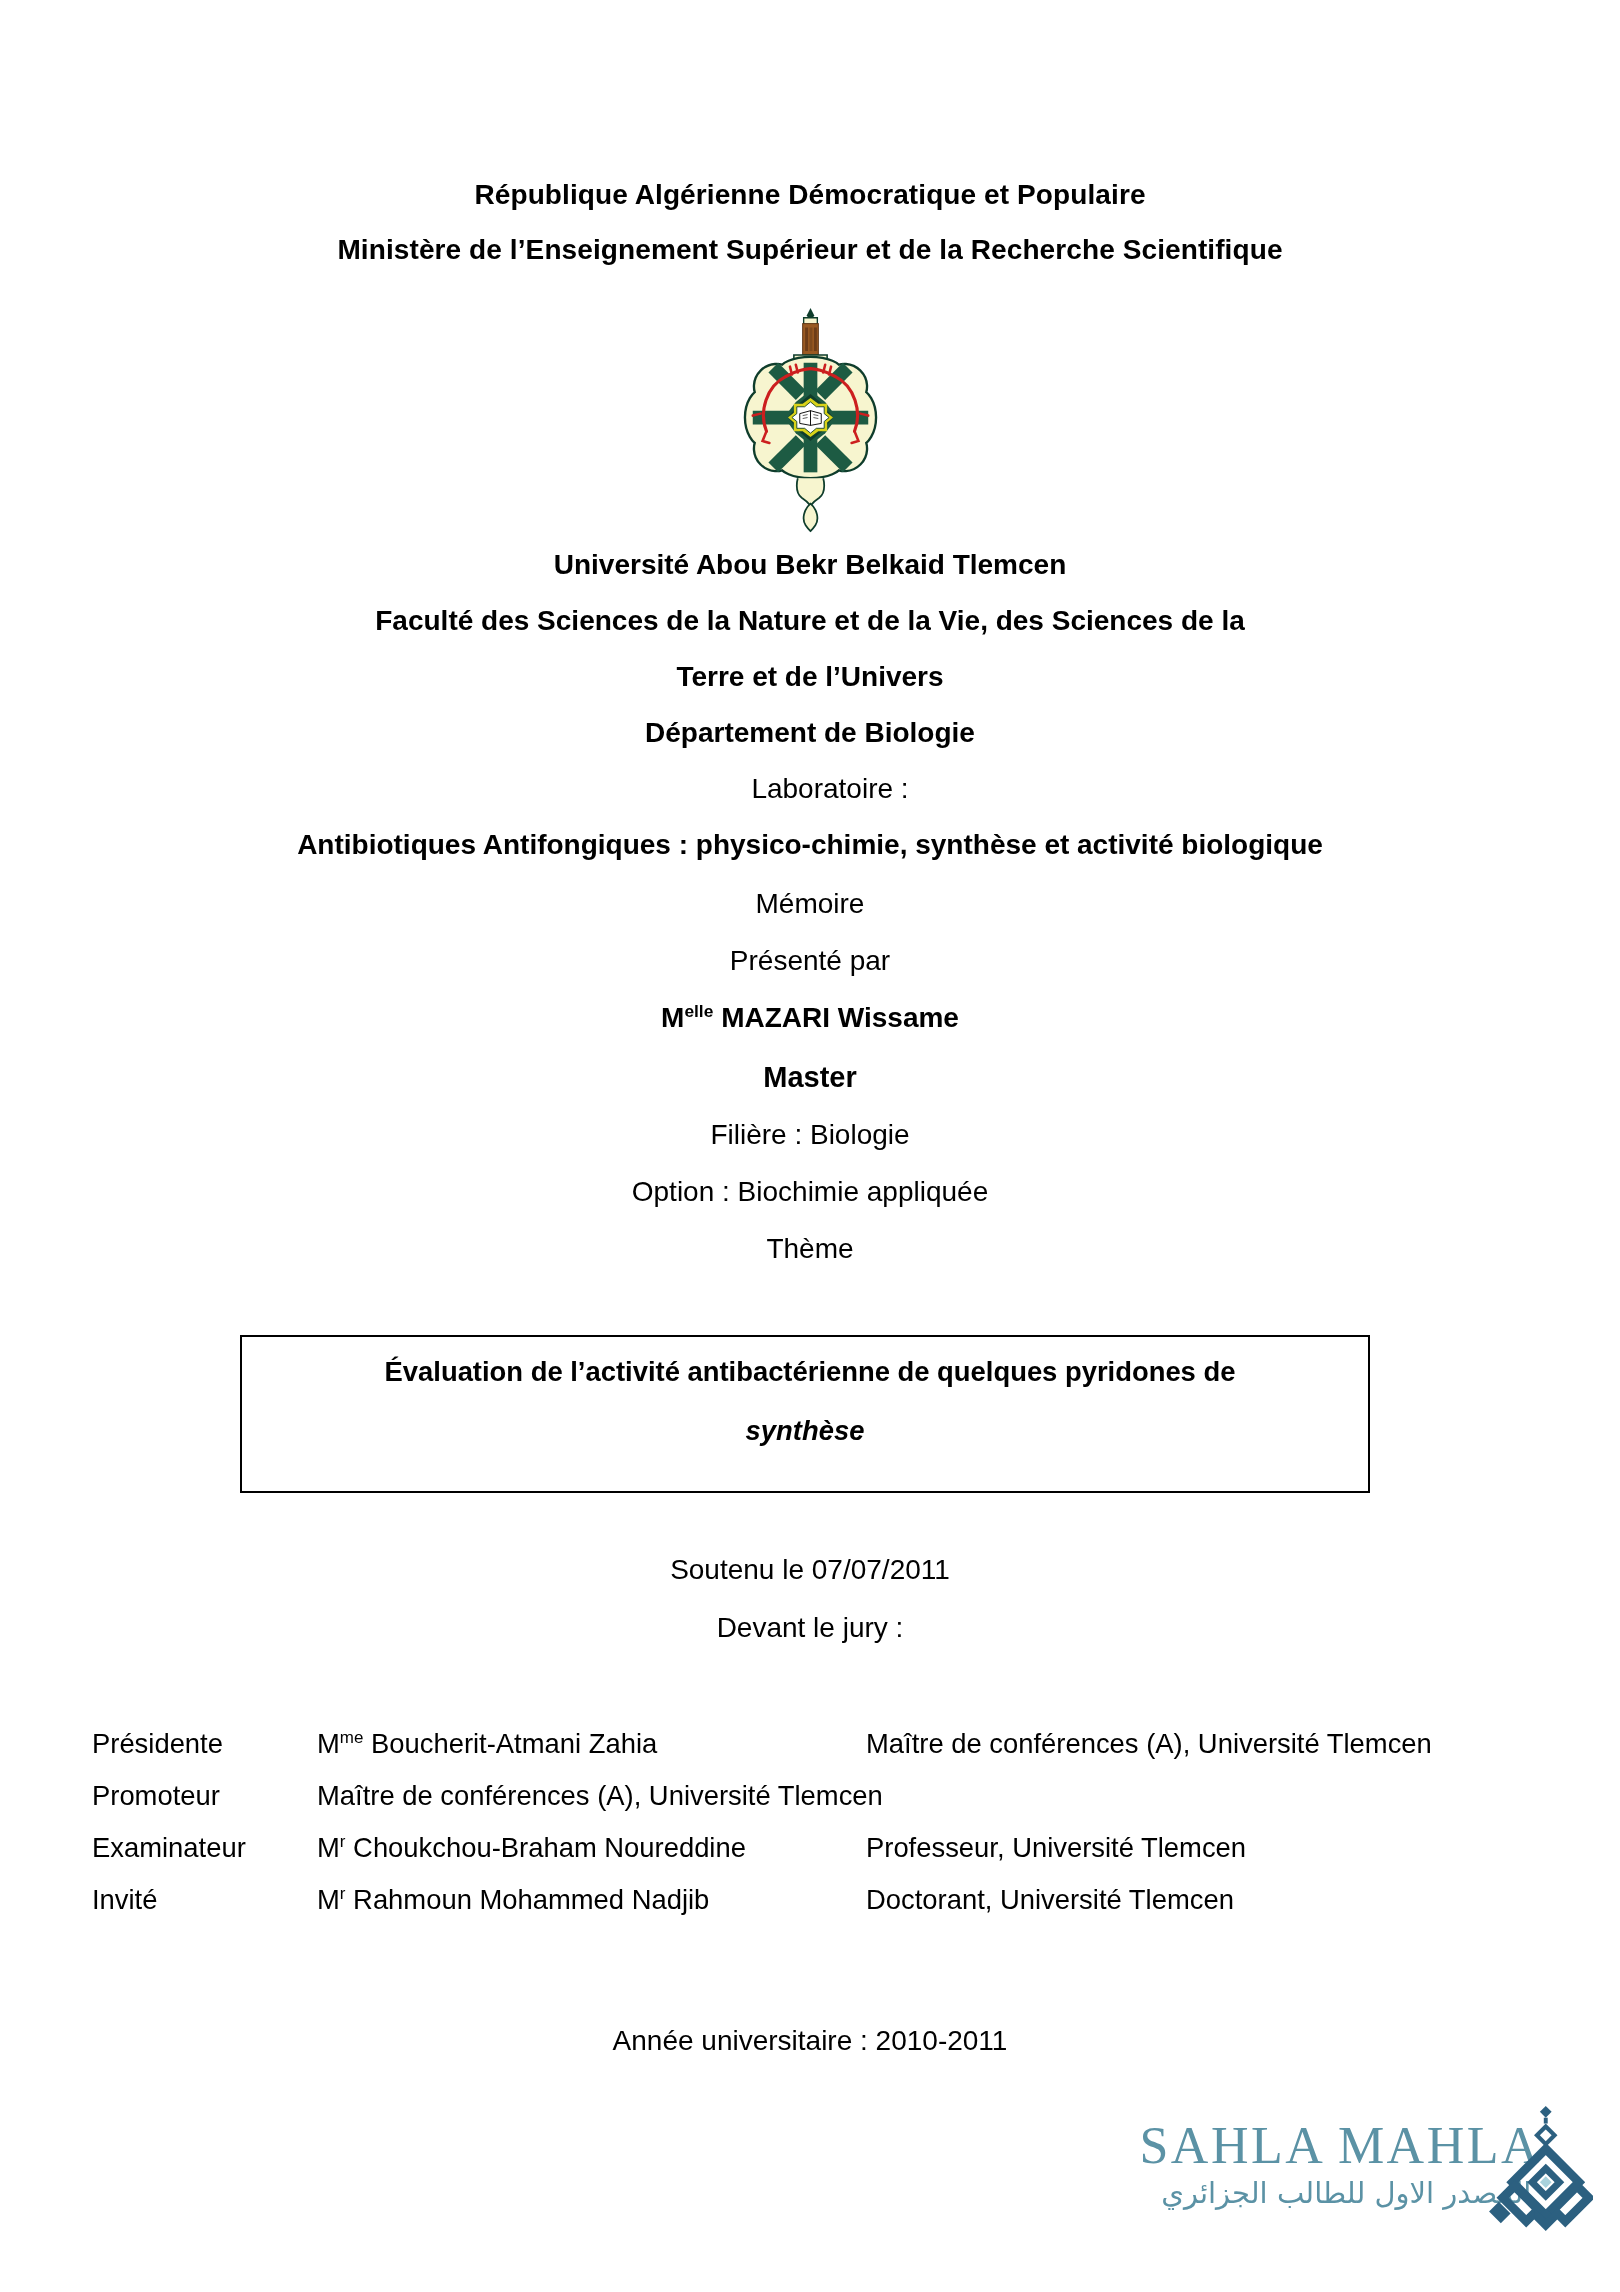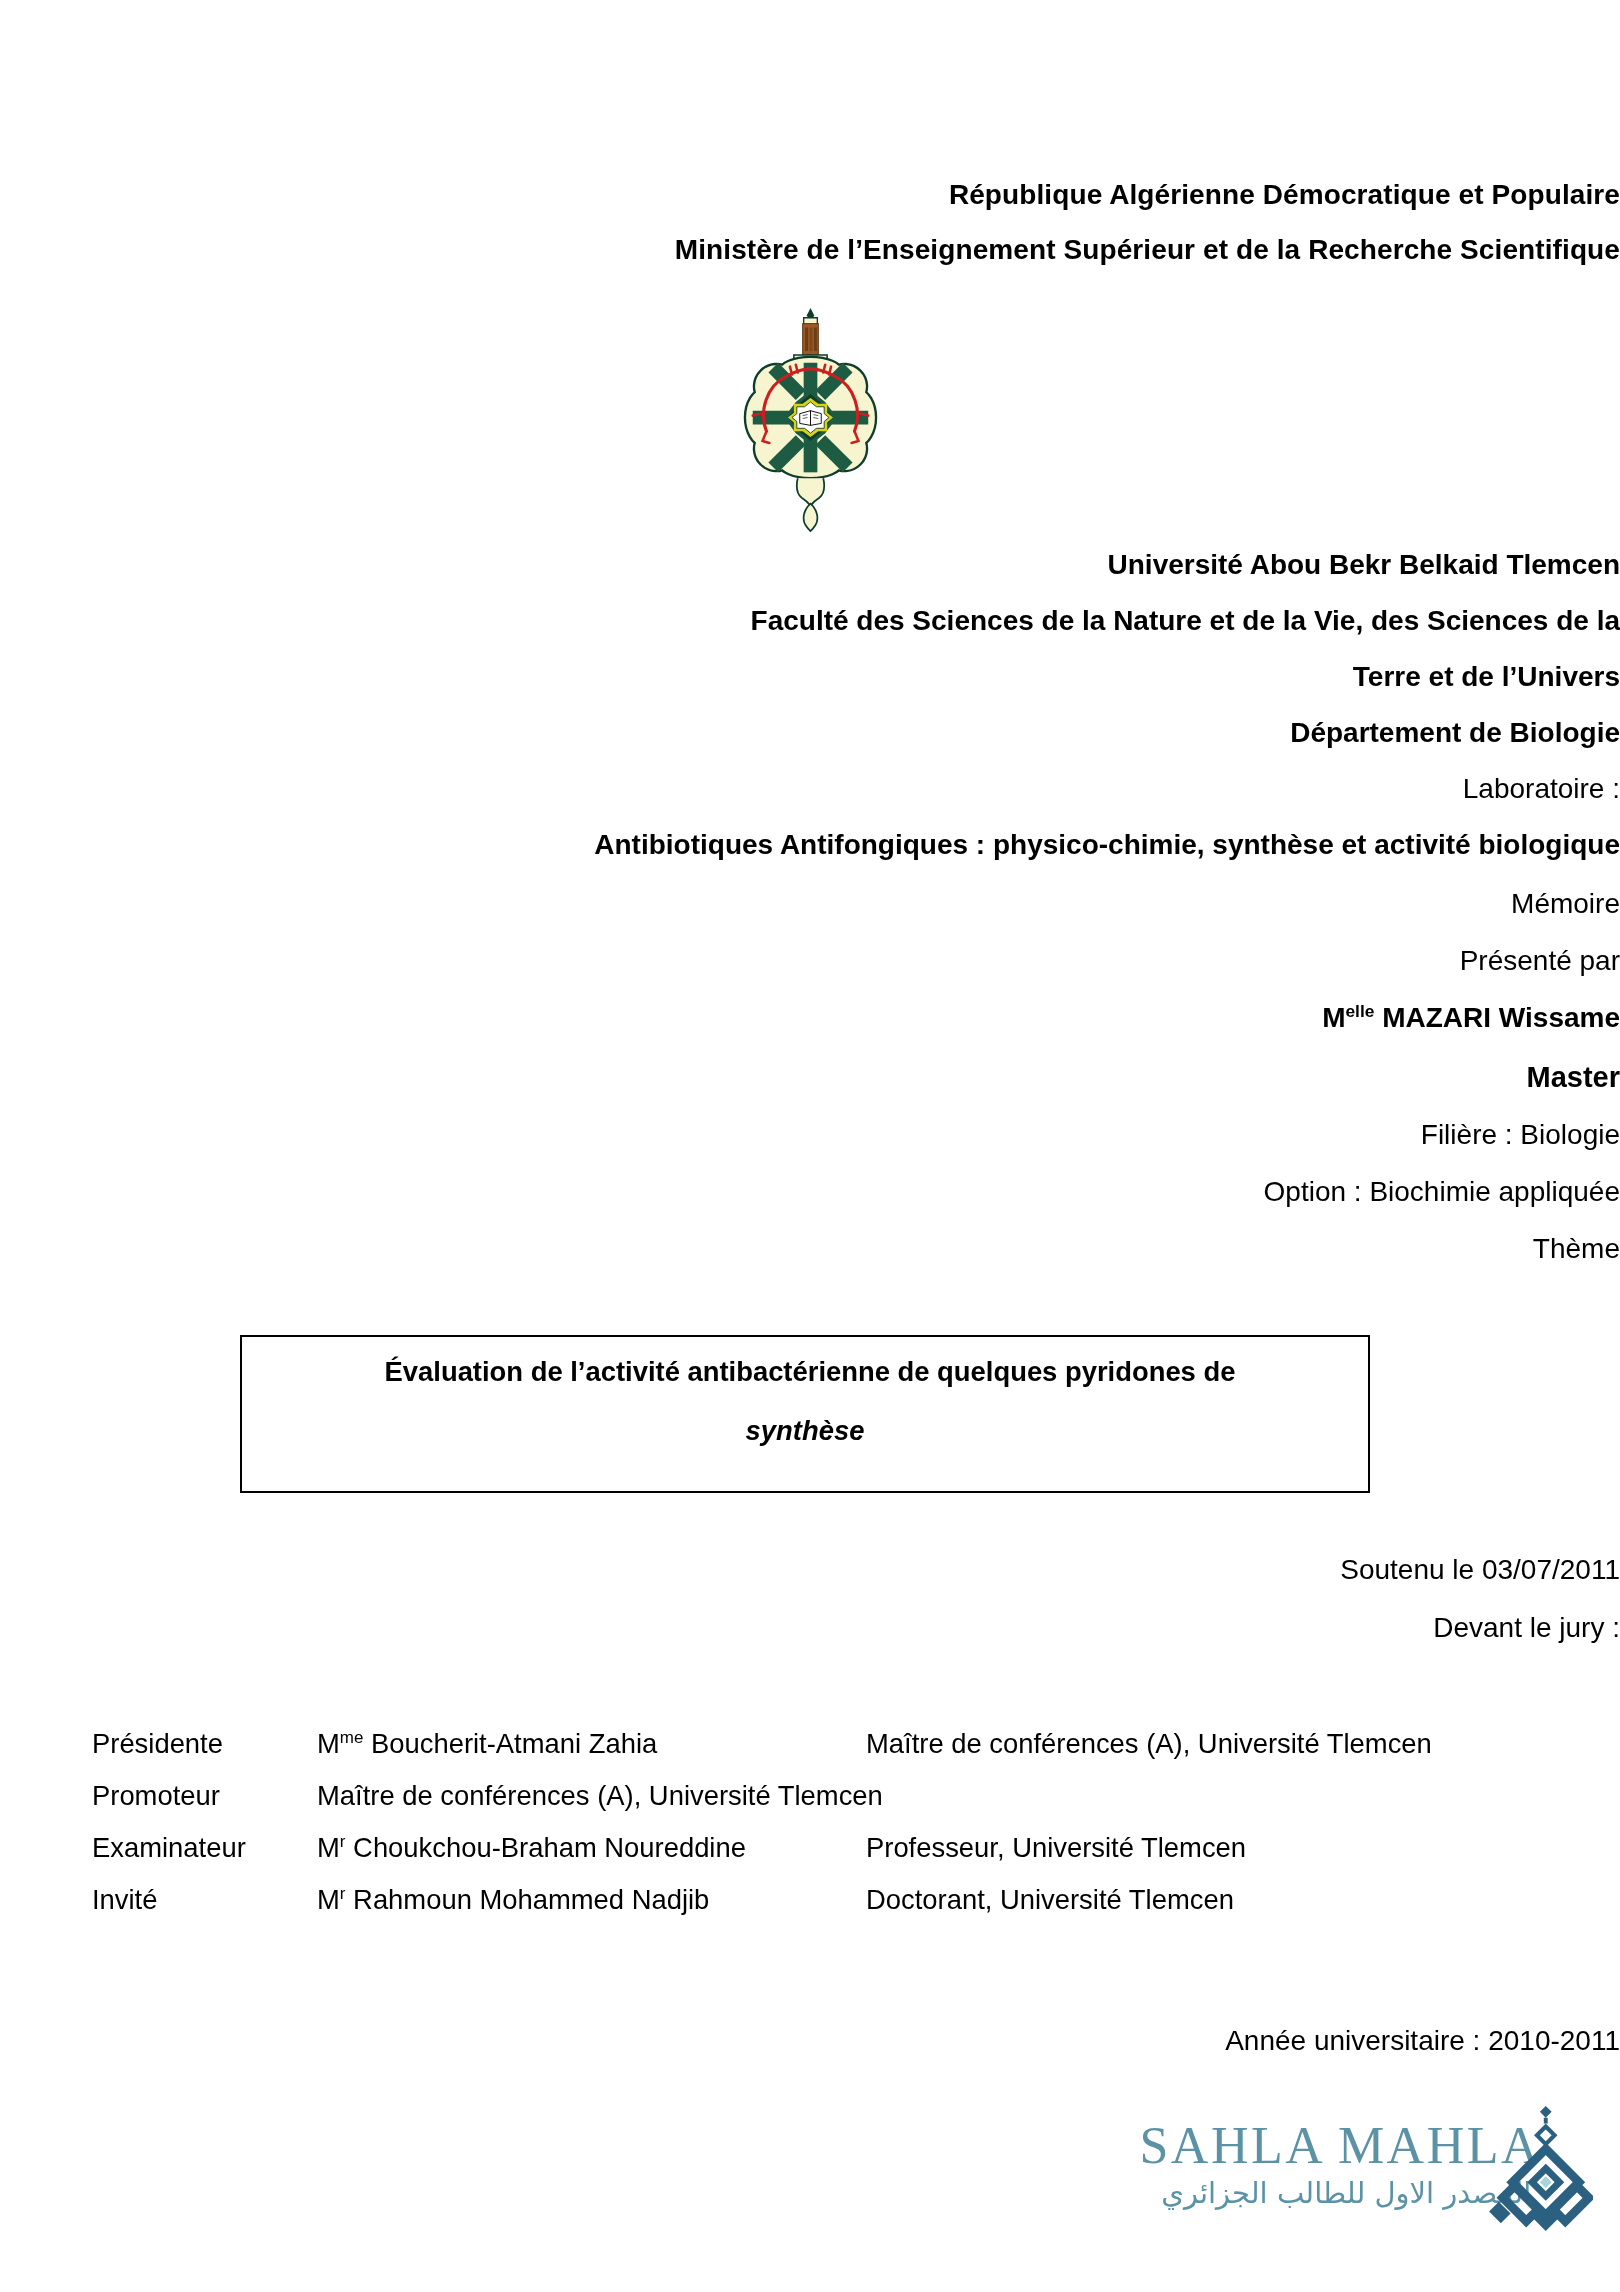--- a/index.html
+++ b/index.html
@@ -19,21 +19,21 @@
   .page {
     position: relative;
     width: 1620px;
     height: 2293px;
     background: #ffffff;
     box-sizing: border-box;
   }
 
   
   .line {
-    text-align: right;
+    text-align: center;
     line-height: 1.0;
   }
   .bold { font-weight: bold; }
 
   
   .ministry-block {
     position: absolute;
     left: 0;
     right: 0;
     top: 181px;
@@ -330,21 +330,21 @@
     <div class="line">Option : Biochimie appliquée</div>
     <div class="line">Thème</div>
   </div>
 
   <div class="theme-box">
     <div class="title-line first">Évaluation de l’activité antibactérienne de quelques pyridones de</div>
     <div class="title-line second">synthèse</div>
   </div>
 
   <div class="soutenance-block">
-    <div class="line">Soutenu le  03/07/2011</div>
+    <div class="line">Soutenu le  07/07/2011</div>
     <div class="line">Devant le jury :</div>
   </div>
 
   <div class="jury">
 
     <div class="jury-row">
       <div class="jury-role">Présidente</div>
       <div class="jury-name"><span>M</span><sup class="sm">me</sup><span> Boucherit-Atmani Zahia</span></div>
       <div class="jury-aff">Maître de conférences (A), Université Tlemcen</div>
     </div>

